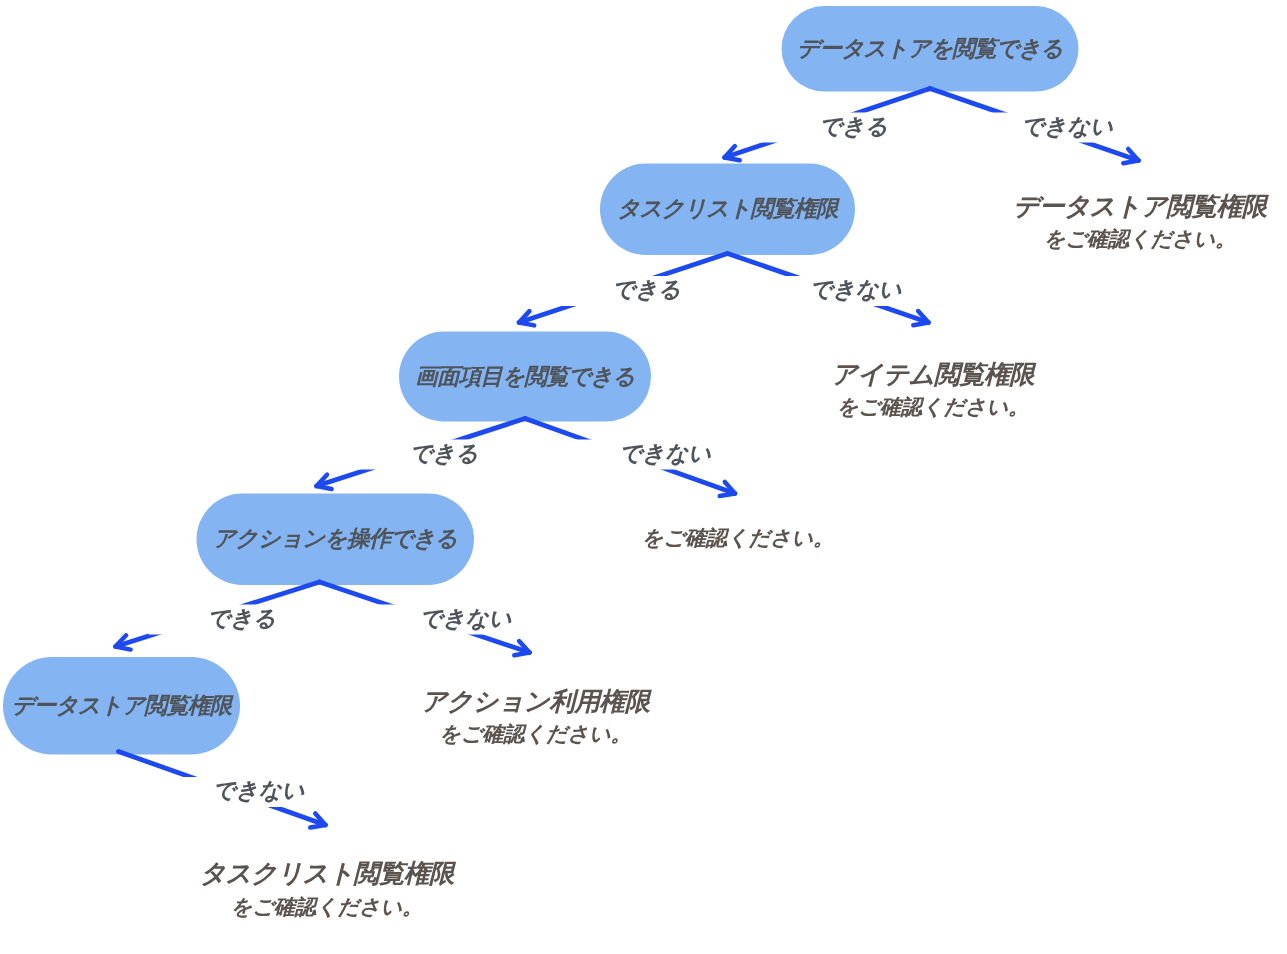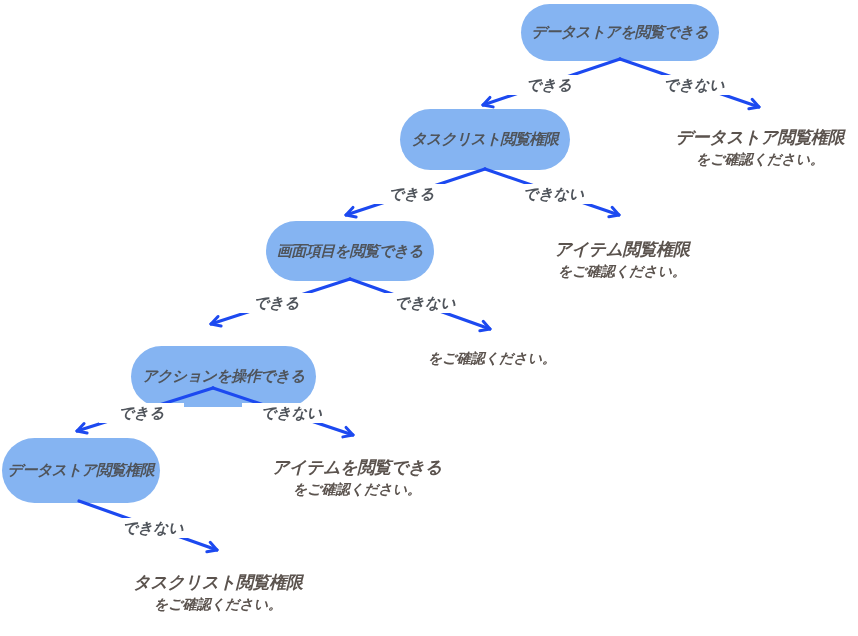--- a/index.html
+++ b/index.html
@@ -53,21 +53,21 @@
     stroke-linecap:round;
     stroke-linejoin:round;
   }
   .blabel{
     position:absolute;
     height:20px;line-height:20px;
     background:var(--branch-label-bg);
     color:var(--branch-label-text);
     font-weight:bold;
     font-size:15px;
-    text-align:center;
+    text-align:right;
     white-space:nowrap;
     z-index:3;
   }
   .result{
     position:absolute;
     width:240px;
     transform:translateX(-50%);
     text-align:center;
     color:var(--result-text);
     z-index:3;
@@ -83,21 +83,21 @@
     font-size:14px;
     font-weight:bold;
     line-height:1.2;
     margin-top:3px;
     white-space:nowrap;
   }
   
   .n1{left:521px;top:4px;width:198px;height:57px;}
   .n2{left:400px;top:109px;width:170px;height:61px;}
   .n3{left:266px;top:221px;width:168px;height:60px;}
-  .n4{left:131px;top:329px;width:185px;height:61px;margin-top:17px;}
+  .n4{left:131px;top:329px;width:185px;height:61px;}
   .n5{left:2px;top:438px;width:158px;height:65px;}
   
   .l1a{left:506px;top:75px;width:86px;}
   .l1b{left:646px;top:75px;width:96px;}
   .l2a{left:369px;top:184px;width:85px;}
   .l2b{left:506px;top:184px;width:95px;}
   .l3a{left:234px;top:293px;width:85px;}
   .l3b{left:376px;top:293px;width:98px;}
   .l4a{left:99px;top:403px;width:85px;}
   .l4b{left:242px;top:403px;width:99px;}
@@ -162,21 +162,21 @@
     <div class="rnote">をご確認ください。</div>
   </div>
   <div class="result r2">
     <div class="rtitle">アイテム閲覧権限</div>
     <div class="rnote">をご確認ください。</div>
   </div>
   <div class="result r3">
     <div class="rnote">をご確認ください。</div>
   </div>
   <div class="result r4">
-    <div class="rtitle">アイテムを閲覧できる</div>
+    <div class="rtitle">アクション利用権限</div>
     <div class="rnote">をご確認ください。</div>
   </div>
   <div class="result r5">
     <div class="rtitle">タスクリスト閲覧権限</div>
     <div class="rnote">をご確認ください。</div>
   </div>
 
 </div>
 
 </body></html>

